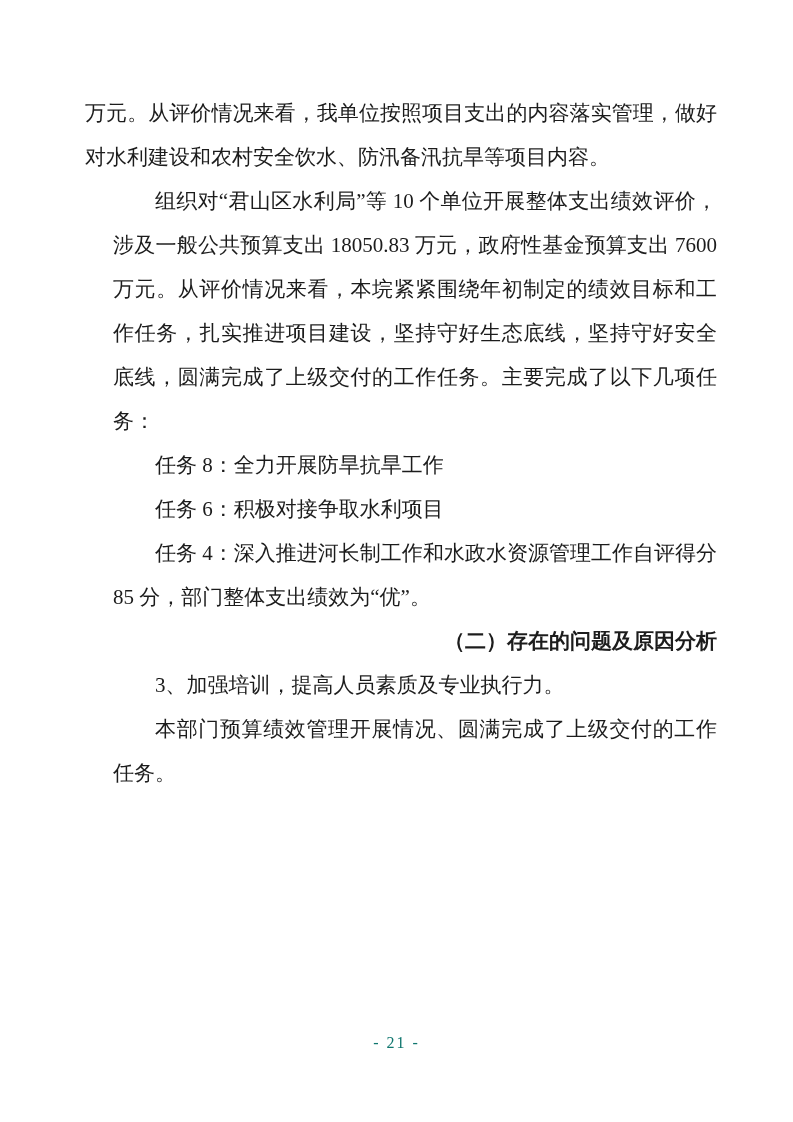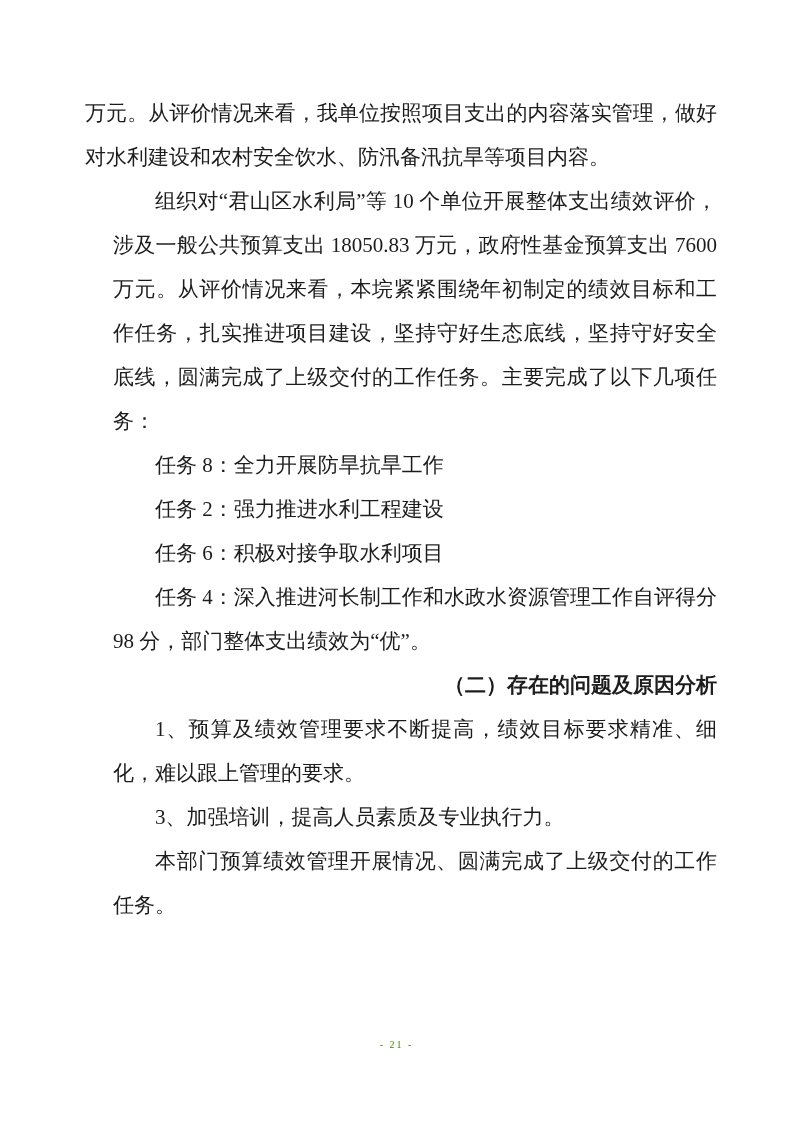--- a/index.html
+++ b/index.html
@@ -39,37 +39,35 @@
     text-align: right;
   }
   .footer {
     position: absolute;
     top: 1034px;
     left: 0;
     width: 100%;
     text-align: center;
   }
   .page-number {
-    font-size: 10px;
-    color: #4d7c0f;
+    font-size: 16px;
+    color: #0f766e;
     letter-spacing: 2px;
   }
 </style>
 </head>
 <body>
 
 <div class="page">
   <div class="content">
     <p class="para">万元。从评价情况来看，我单位按照项目支出的内容落实管理，做好对水利建设和农村安全饮水、防汛备汛抗旱等项目内容。</p>
     <p class="para indent">组织对“君山区水利局”等 10 个单位开展整体支出绩效评价，涉及一般公共预算支出 18050.83 万元，政府性基金预算支出 7600 万元。从评价情况来看，本垸紧紧围绕年初制定的绩效目标和工作任务，扎实推进项目建设，坚持守好生态底线，坚持守好安全底线，圆满完成了上级交付的工作任务。主要完成了以下几项任务：</p>
     <p class="para indent">任务 8：全力开展防旱抗旱工作</p>
-    <p class="para indent">任务 2：强力推进水利工程建设</p>
     <p class="para indent">任务 6：积极对接争取水利项目</p>
-    <p class="para indent">任务 4：深入推进河长制工作和水政水资源管理工作自评得分 98 分，部门整体支出绩效为“优”。</p>
+    <p class="para indent">任务 4：深入推进河长制工作和水政水资源管理工作自评得分 85 分，部门整体支出绩效为“优”。</p>
     <p class="para indent heading">（二）存在的问题及原因分析</p>
-    <p class="para indent">1、预算及绩效管理要求不断提高，绩效目标要求精准、细化，难以跟上管理的要求。</p>
     <p class="para indent">3、加强培训，提高人员素质及专业执行力。</p>
     <p class="para indent">本部门预算绩效管理开展情况、圆满完成了上级交付的工作任务。</p>
   </div>
   <div class="footer">
     <span class="page-number">- 21 -</span>
   </div>
 </div>
 
 </body></html>

